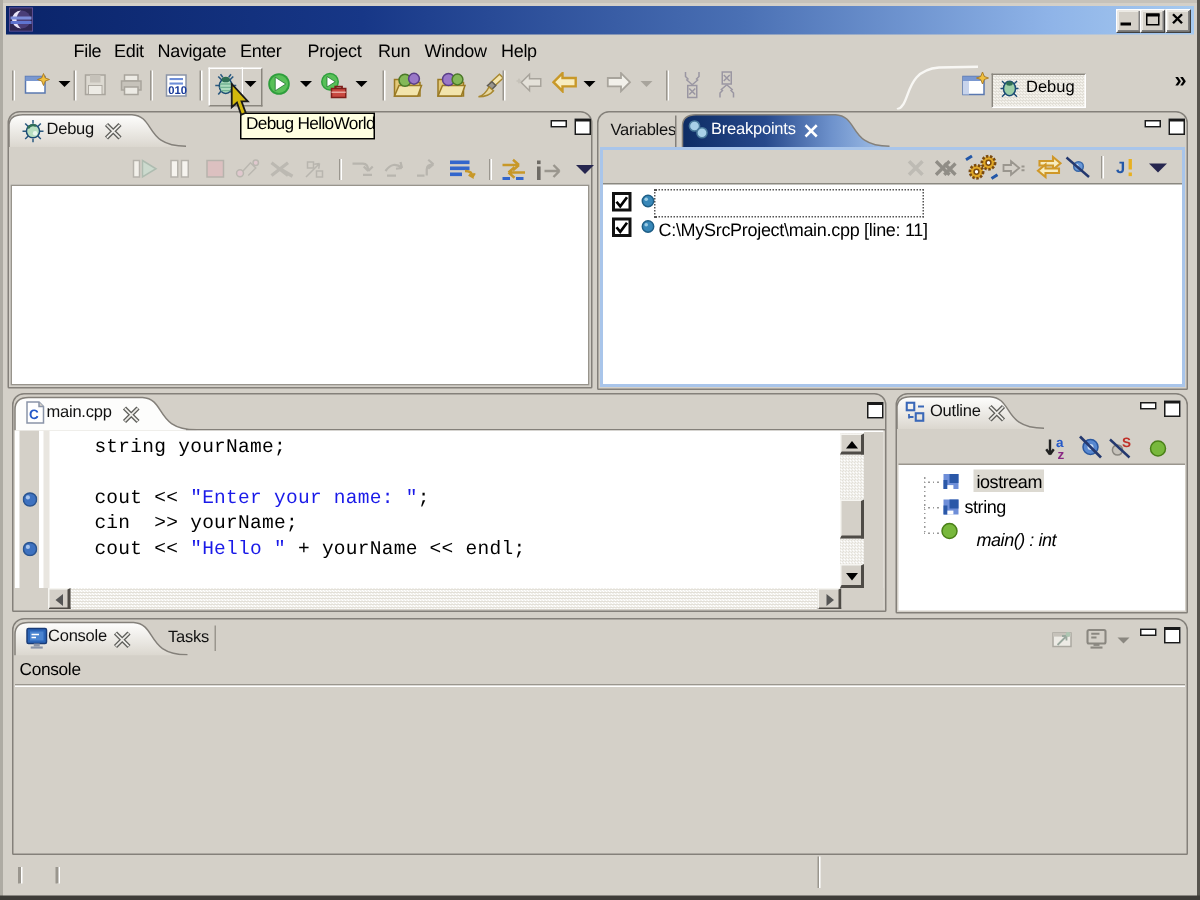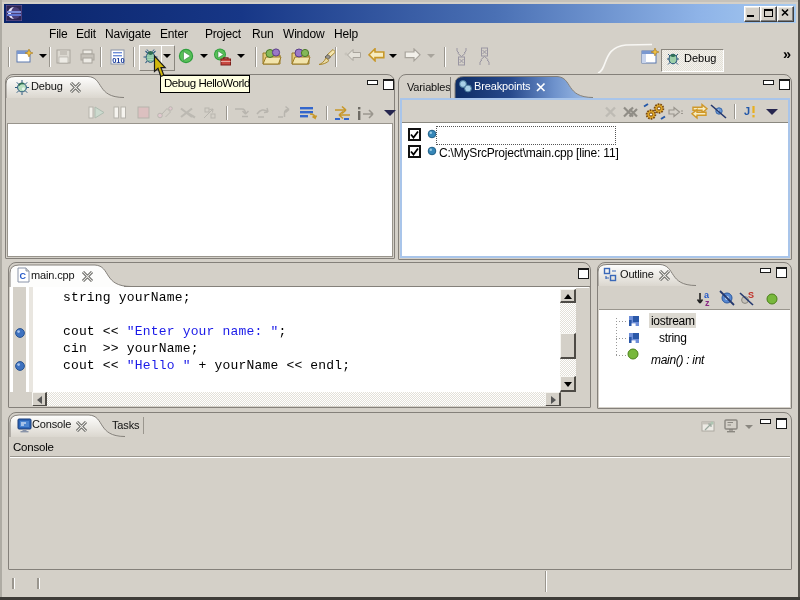--- a/index.html
+++ b/index.html
@@ -482,21 +482,21 @@
       <rect x="4.6" y="9.4" width="4" height="2.6" fill="#FFF"></rect>
     </svg>
     <div class="abs" style="left:50px;top:3px;width:47px;height:15px;background:#DCD9D1;"></div>
     <div class="abs" style="left:52px;top:4px;font-size:12px;letter-spacing:-0.3px;">iostream</div>
     <svg class="abs" style="left:28px;top:21px" width="14" height="14">
       <rect x="2" y="2" width="10" height="10" fill="#6E8ED8"></rect>
       <rect x="6" y="2" width="6" height="6" fill="#2B58A8"></rect>
       <rect x="2" y="6" width="2.6" height="6" fill="#2B58A8"></rect>
       <rect x="4.6" y="9.4" width="4" height="2.6" fill="#FFF"></rect>
     </svg>
-    <div class="abs" style="left:60px;top:21px;font-size:12px;letter-spacing:-0.3px;">string</div>
+    <div class="abs" style="left:44px;top:21px;font-size:12px;letter-spacing:-0.3px;">string</div>
     <svg class="abs" style="left:28px;top:38px" width="14" height="14">
           <circle cx="6" cy="6" r="5" fill="#78B83C" stroke="#4A8018"></circle>
         </svg>
     <div class="abs" style="left:52px;top:43px;font-size:12px;letter-spacing:-0.3px;font-style:italic;">main() : int</div>
   </div>
 </div>
 
 <div class="panel" style="left:8px;top:412px;width:784px;height:158px;box-sizing:border-box;">
   <svg class="abs" style="left:0;top:0" width="120" height="24">
     <path d="M1,24 L1,10 Q1,2 10,2 L80,2 C96,3 88,23.5 116,23.5 L116,24 Z" fill="url(#tgrad3)"></path>

